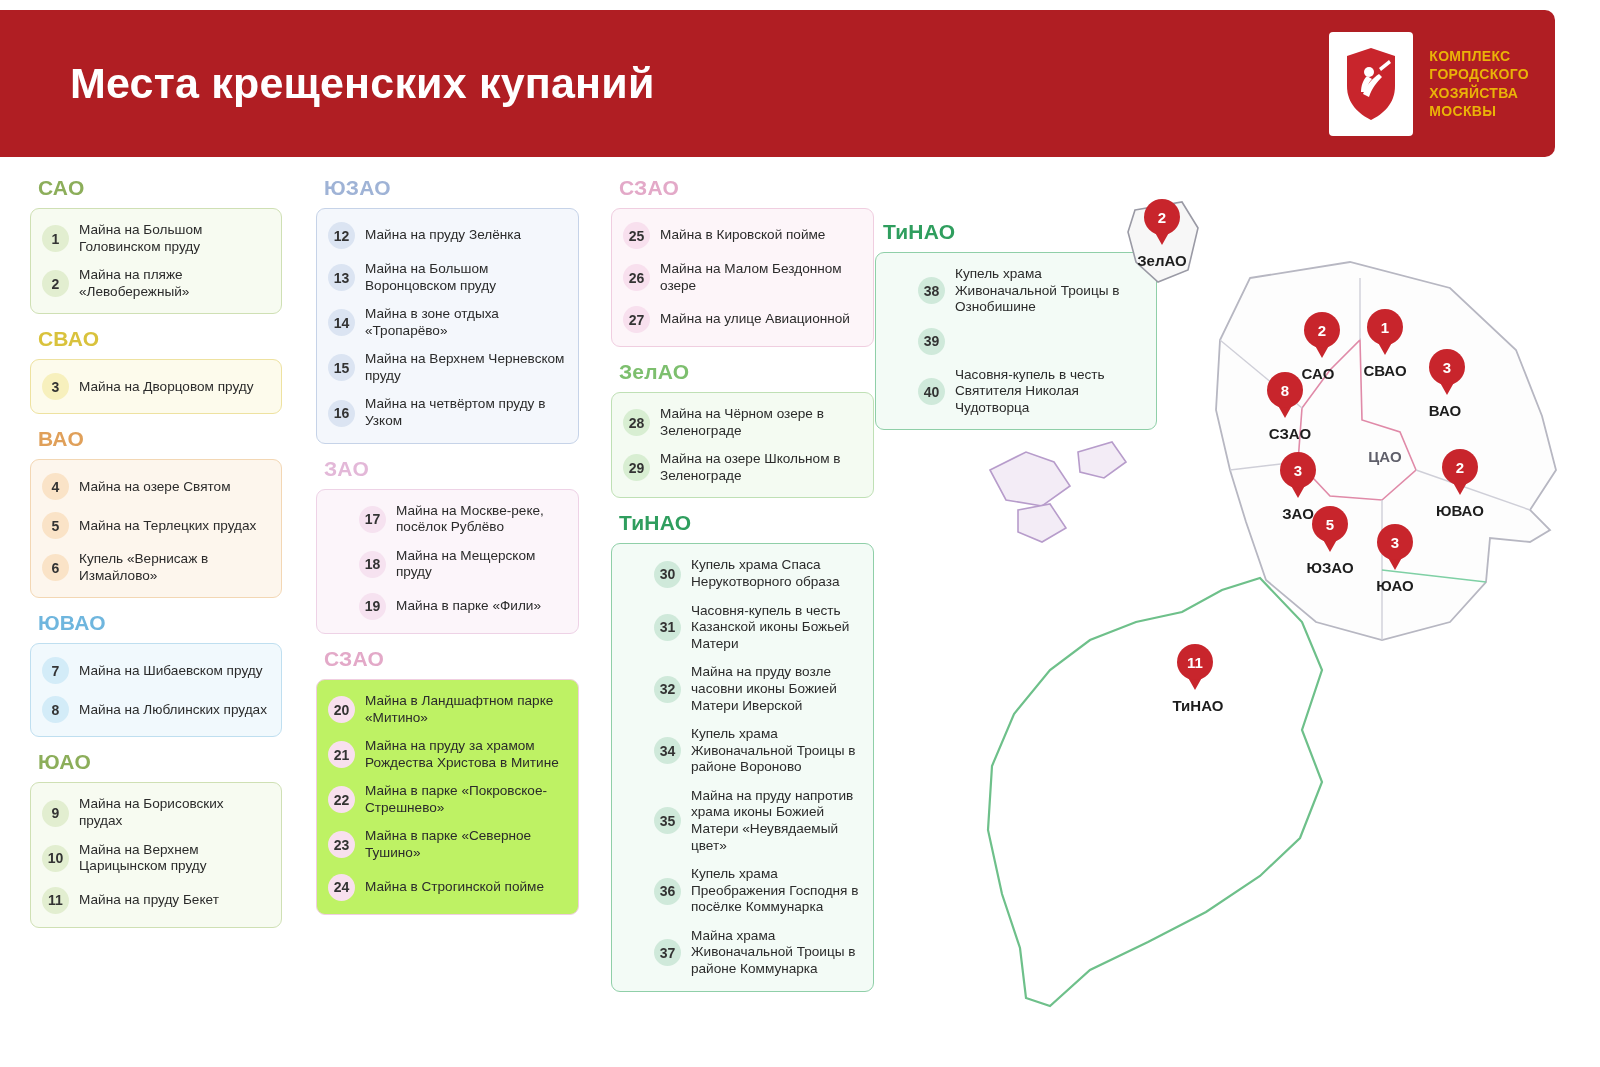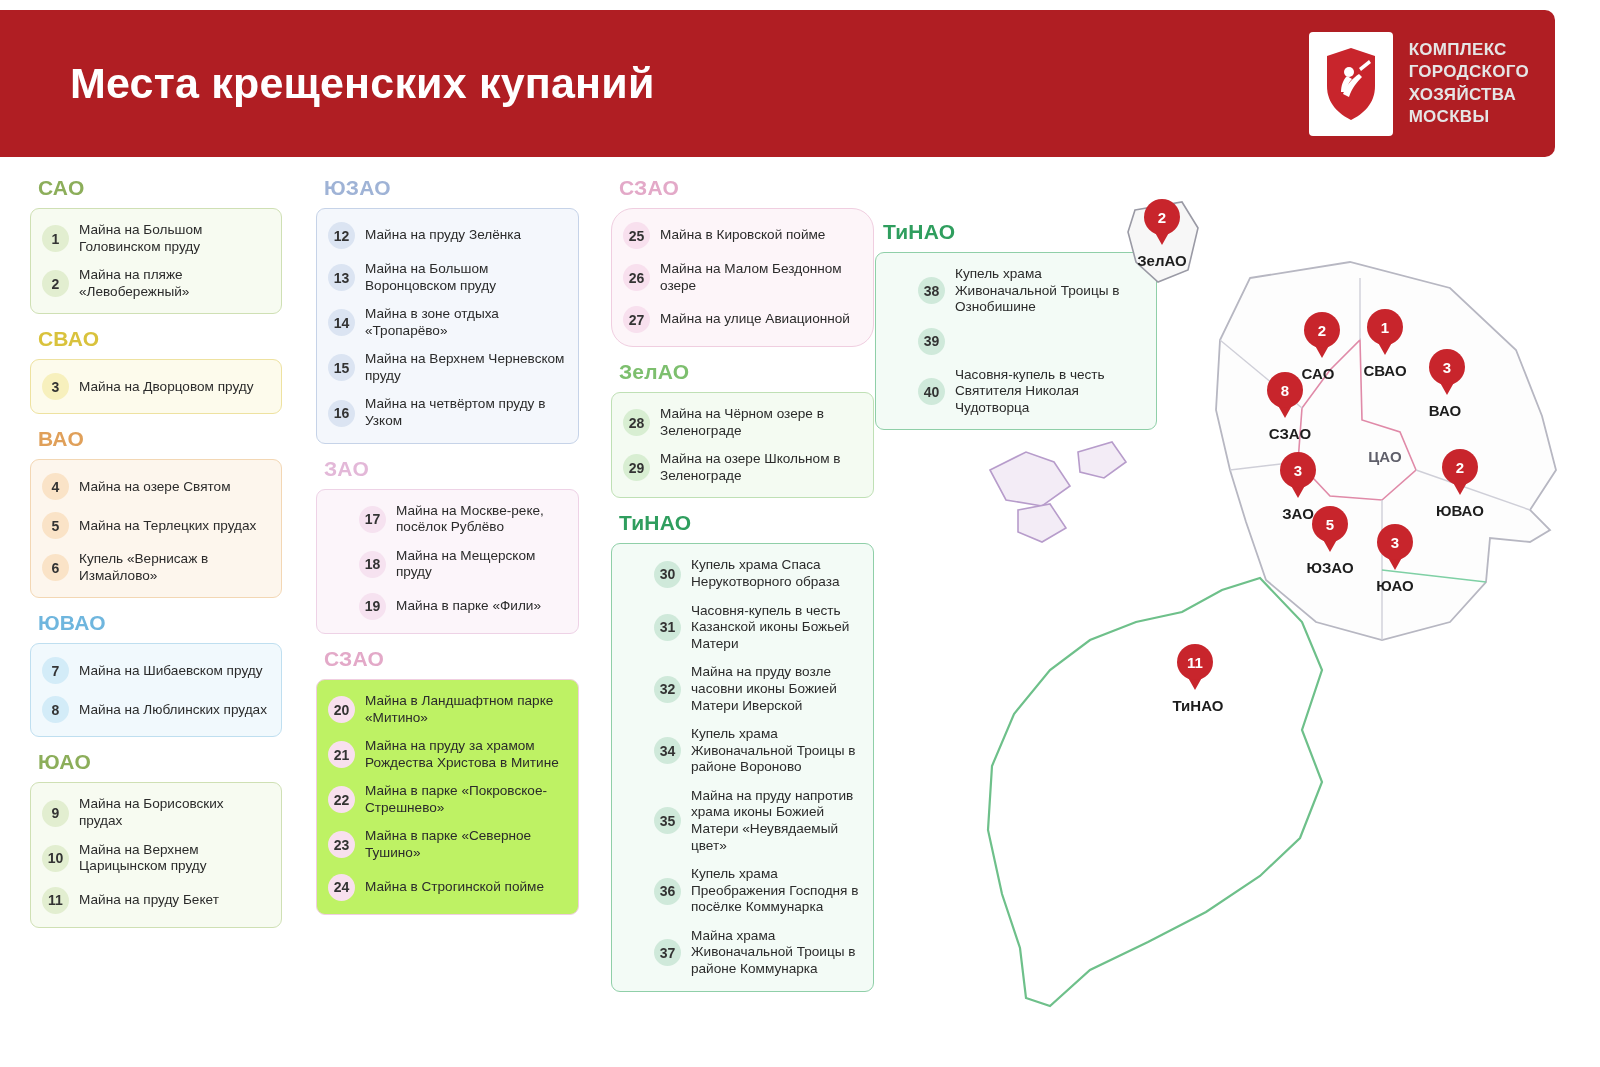--- a/index.html
+++ b/index.html
@@ -40,22 +40,22 @@
   }
   .logo-emblem {
     width:84px; height:104px;
     background:#ffffff;
     border-radius:4px;
     display:flex;
     align-items:center;
     justify-content:center;
   }
   .logo-text {
-    color:#e5e5e5;
-    font-size:17px;
+    color:#eab308;
+    font-size:14px;
     font-weight:bold;
     line-height:1.32;
     text-transform:uppercase;
     letter-spacing:0.3px;
     white-space:pre-line;
   }
 
   
   .columns {
     position:absolute;
@@ -127,21 +127,21 @@
 
   .t-yuzao .group-title { color:#9fb3d6; }
   .t-yuzao .card { border-color:#c6d3e8; background:#f4f7fc; }
   .t-yuzao .num { background:#dbe4f2; }
 
   .t-zao  .group-title { color:#e3b8d8; }
   .t-zao  .card { border-color:#eed2e6; background:#fcf5fa;padding-left:40px; }
   .t-zao  .num { background:#f6e2f0; }
 
   .t-szao .group-title { color:#e3a9c8; }
-  .t-szao .card { border-color:#f0cee0; background:#fdf5f9;border-radius:22px; }
+  .t-szao .card { border-color:#f0cee0; background:#fdf5f9; }
   .t-szao .num { background:#f8e0ee; }
 
   .t-szao2 .group-title { color:#e3a9c8; }
   .t-szao2 .card { border-color:#f0cee0; background:#bef264; }
   .t-szao2 .num { background:#f8e0ee; }
 
   .t-zelao .group-title { color:#7dbf6e; }
   .t-zelao .card { border-color:#bfe0b5; background:#f4fbf2; }
   .t-zelao .num { background:#d8eed2; }
 

